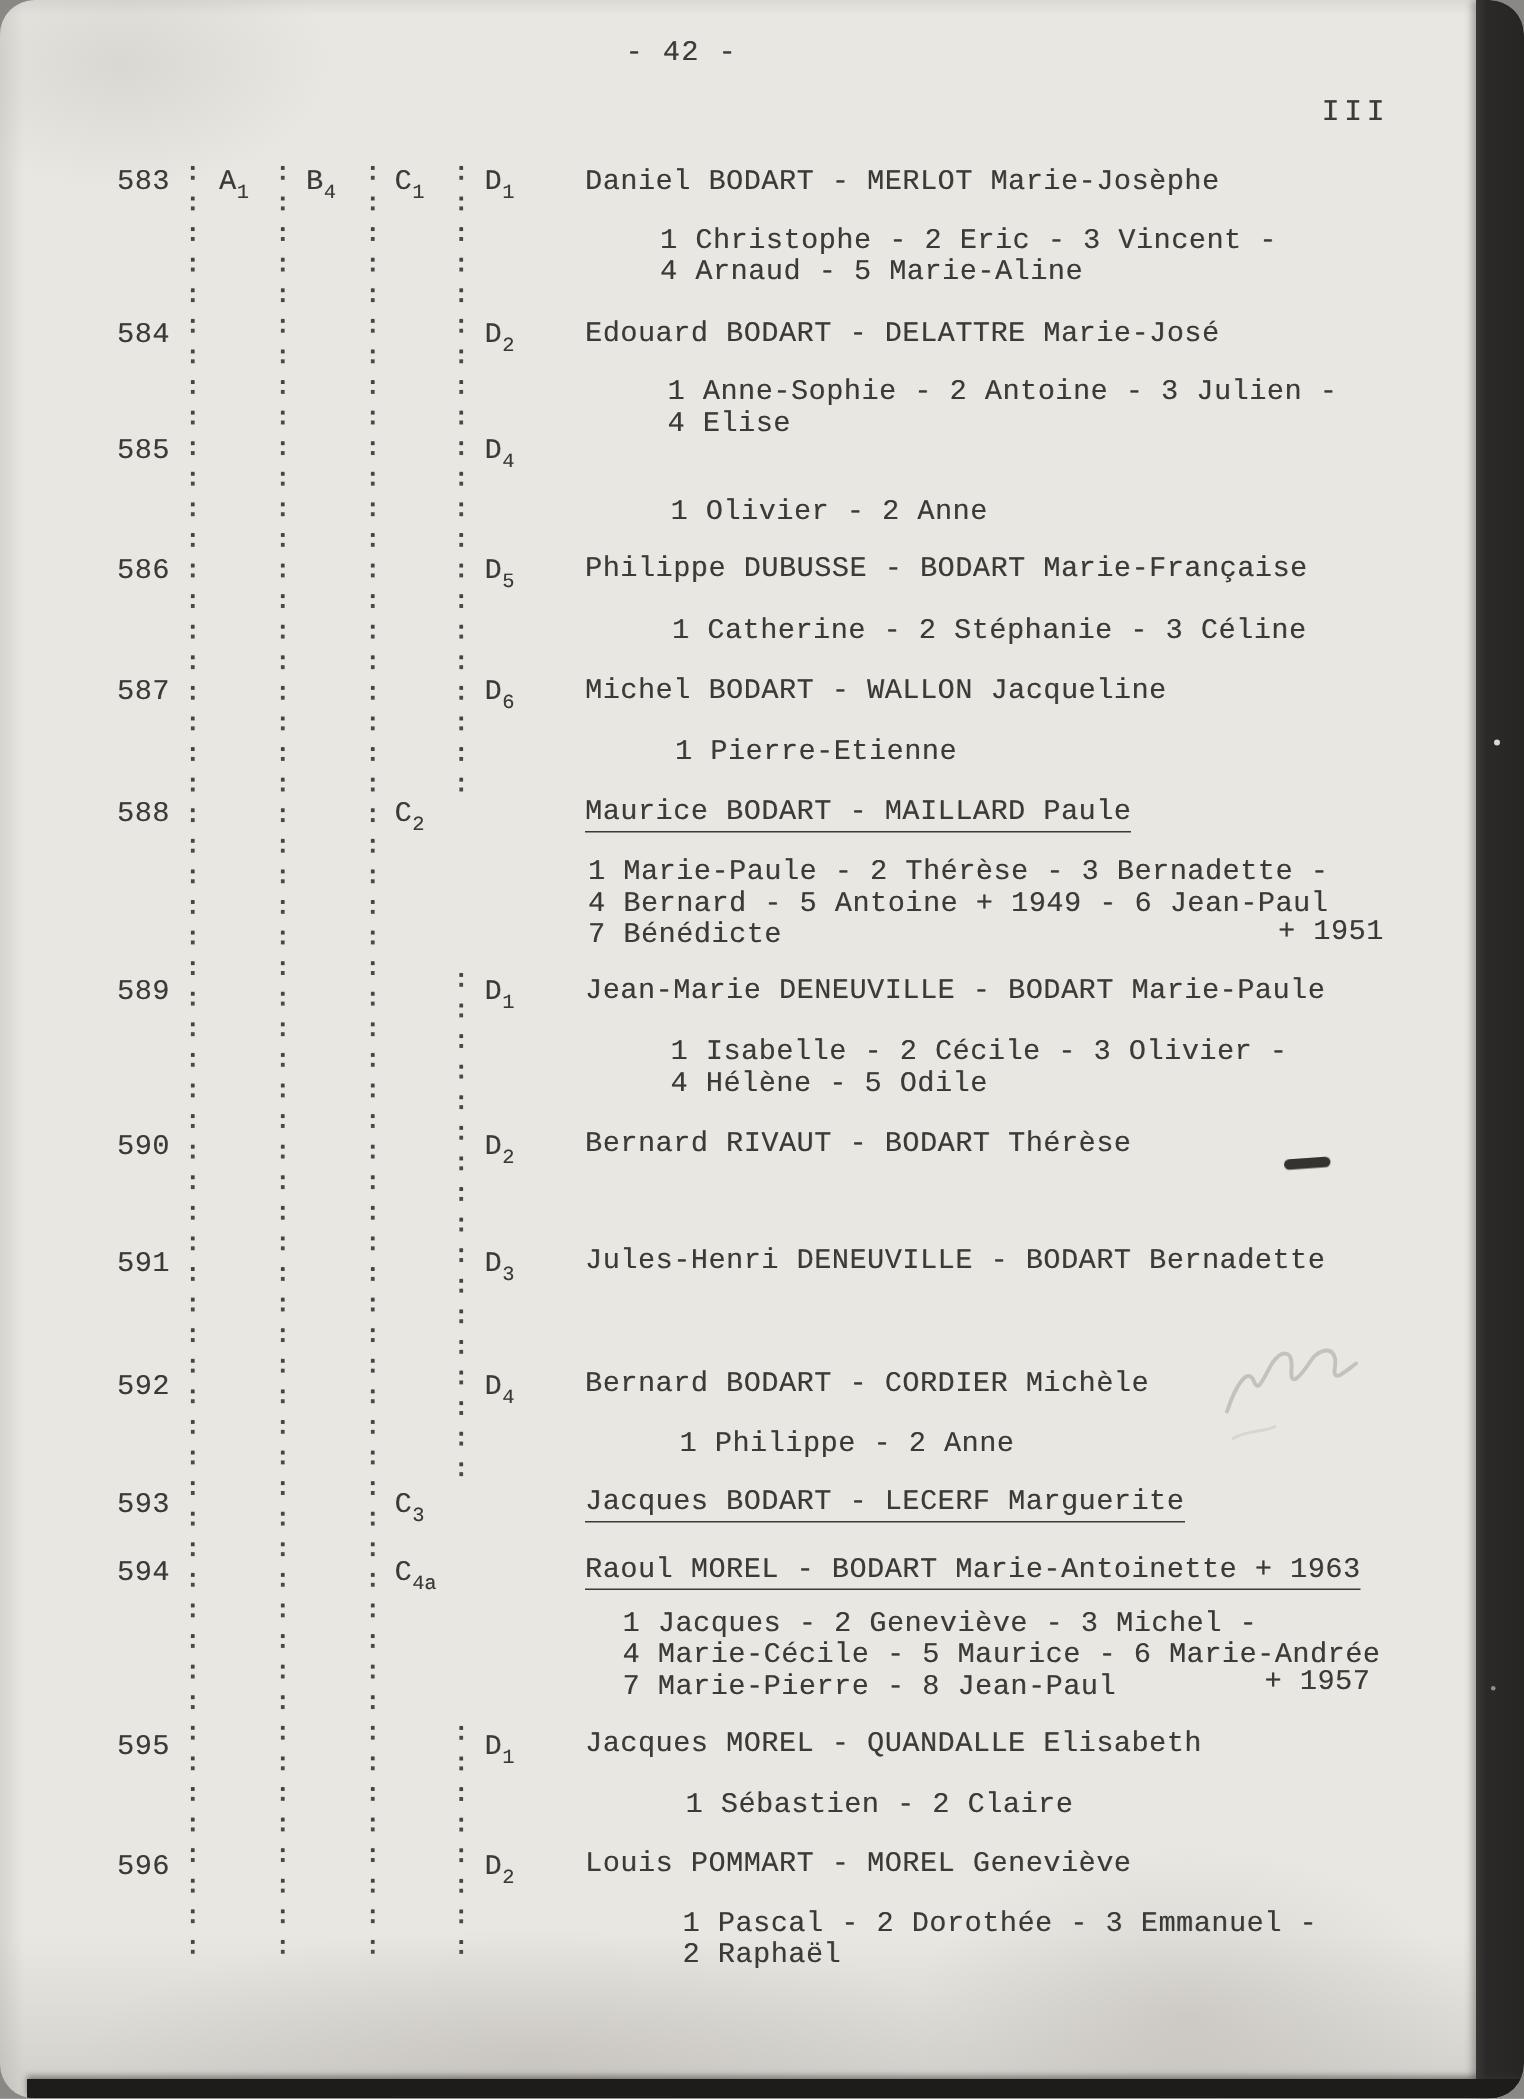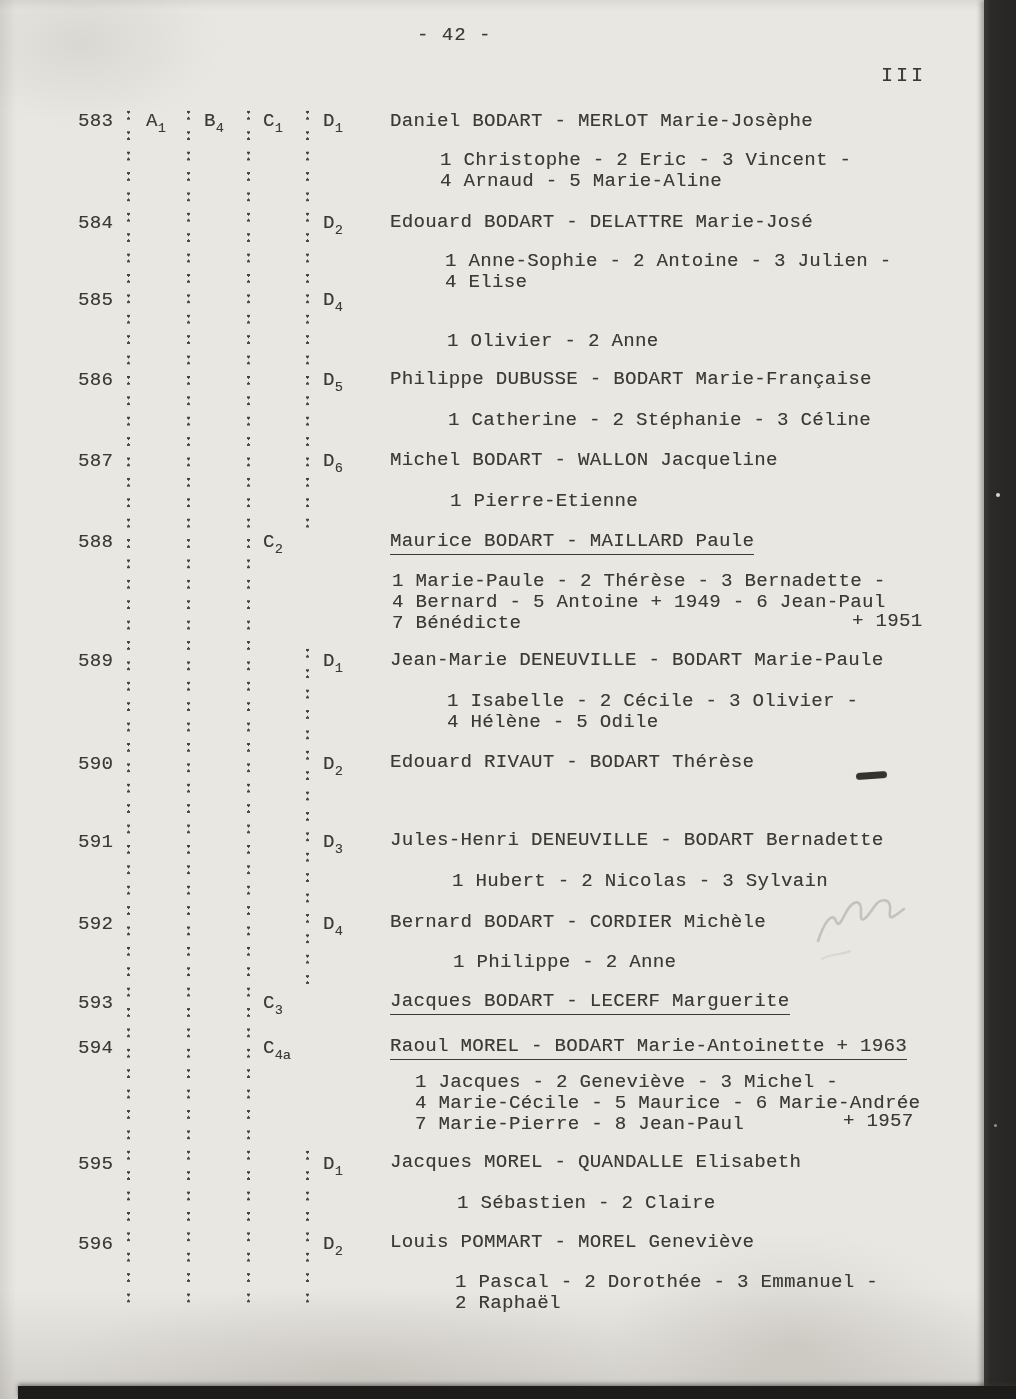--- a/index.html
+++ b/index.html
@@ -7,20 +7,21 @@
     position:relative;width:1016px;height:1399px;overflow:hidden;
     font-family:"Liberation Mono","DejaVu Sans Mono",monospace;
     background:
       radial-gradient(ellipse 260px 160px at 78% 96%, rgba(120,114,105,0.16), transparent 70%),
       radial-gradient(ellipse 420px 120px at 35% 98%, rgba(120,114,105,0.14), transparent 72%),
       radial-gradient(ellipse 200px 120px at 8% 3%, rgba(110,105,98,0.12), transparent 70%),
       linear-gradient(to right, rgba(100,96,90,0.14), transparent 16px),
       linear-gradient(to bottom, rgba(100,96,90,0.10), transparent 10px),
       linear-gradient(to top, rgba(115,110,102,0.20), transparent 110px),
       #e9e7e2;
+    border-radius: 23px;
   }
   .line{
     position:absolute;white-space:pre;font-size:19px;letter-spacing:0.35px;
     color:#3b3a37;text-shadow:0.3px 0.3px 0.4px rgba(58,57,54,0.45);
   }
   .num{font-size:19px;}
   .code{font-size:19px;}
   .code .sub{font-size:13.5px;vertical-align:-6px;letter-spacing:0;}
   .ul{display:inline-block;border-bottom:1.9px solid #3b3a37;padding-bottom:2px;}
   .hdr{font-size:19px;letter-spacing:1px;}
@@ -101,26 +102,25 @@
   <div class="line" style="left:852px;top:610px">+ 1951</div>
 
   <div class="line num" style="left:78px;top:650px">589</div>
   <span class="line code" style="left:323px;top:650px"><span>D</span><span class="sub">1</span></span>
   <div class="line" style="left:390px;top:649px">Jean-Marie DENEUVILLE - BODART Marie-Paule</div>
   <div class="line" style="left:447px;top:690px">1 Isabelle - 2 Cécile - 3 Olivier -</div>
   <div class="line" style="left:447px;top:711px">4 Hélène - 5 Odile</div>
 
   <div class="line num" style="left:78px;top:753px">590</div>
   <span class="line code" style="left:323px;top:753px"><span>D</span><span class="sub">2</span></span>
-  <div class="line" style="left:390px;top:751px">Edouard RIVAUT - BODART Thérèse</div>
+  <div class="line" style="left:390px;top:751px">Bernard RIVAUT - BODART Thérèse</div>
 
   <div class="line num" style="left:78px;top:831px">591</div>
   <span class="line code" style="left:323px;top:831px"><span>D</span><span class="sub">3</span></span>
   <div class="line" style="left:390px;top:829px">Jules-Henri DENEUVILLE - BODART Bernadette</div>
-  <div class="line" style="left:452px;top:870px">1 Hubert - 2 Nicolas - 3 Sylvain</div>
 
   <div class="line num" style="left:78px;top:913px">592</div>
   <span class="line code" style="left:323px;top:913px"><span>D</span><span class="sub">4</span></span>
   <div class="line" style="left:390px;top:911px">Bernard BODART - CORDIER Michèle</div>
   <div class="line" style="left:453px;top:951px">1 Philippe - 2 Anne</div>
 
   <div class="line num" style="left:78px;top:992px">593</div>
   <span class="line code" style="left:263px;top:992px"><span>C</span><span class="sub">3</span></span>
   <div class="line" style="left:390px;top:990px"><span class="ul">Jacques BODART - LECERF Marguerite</span></div>
 

